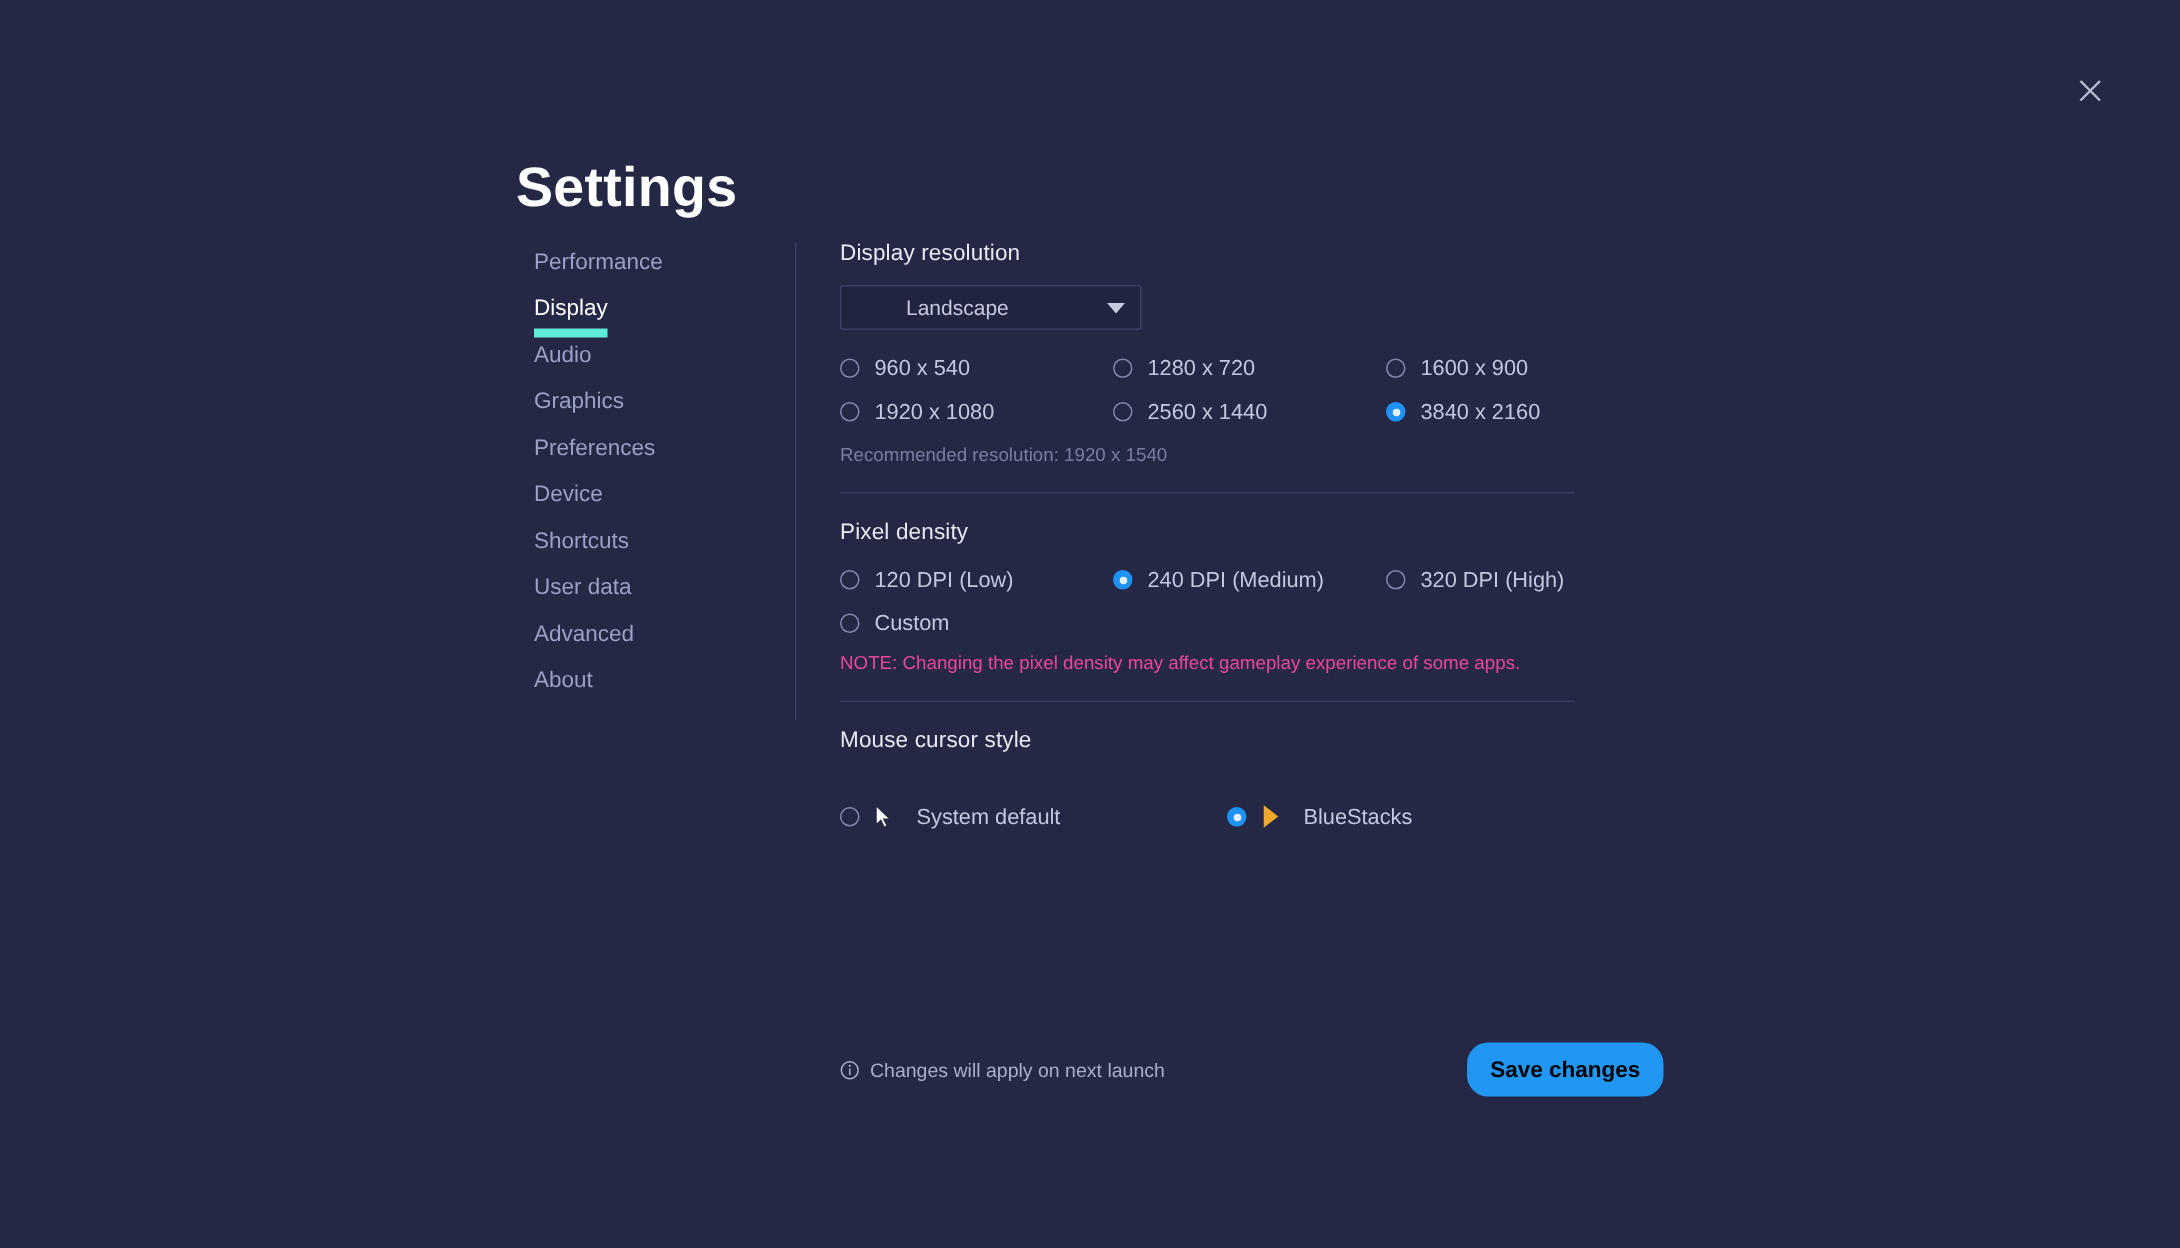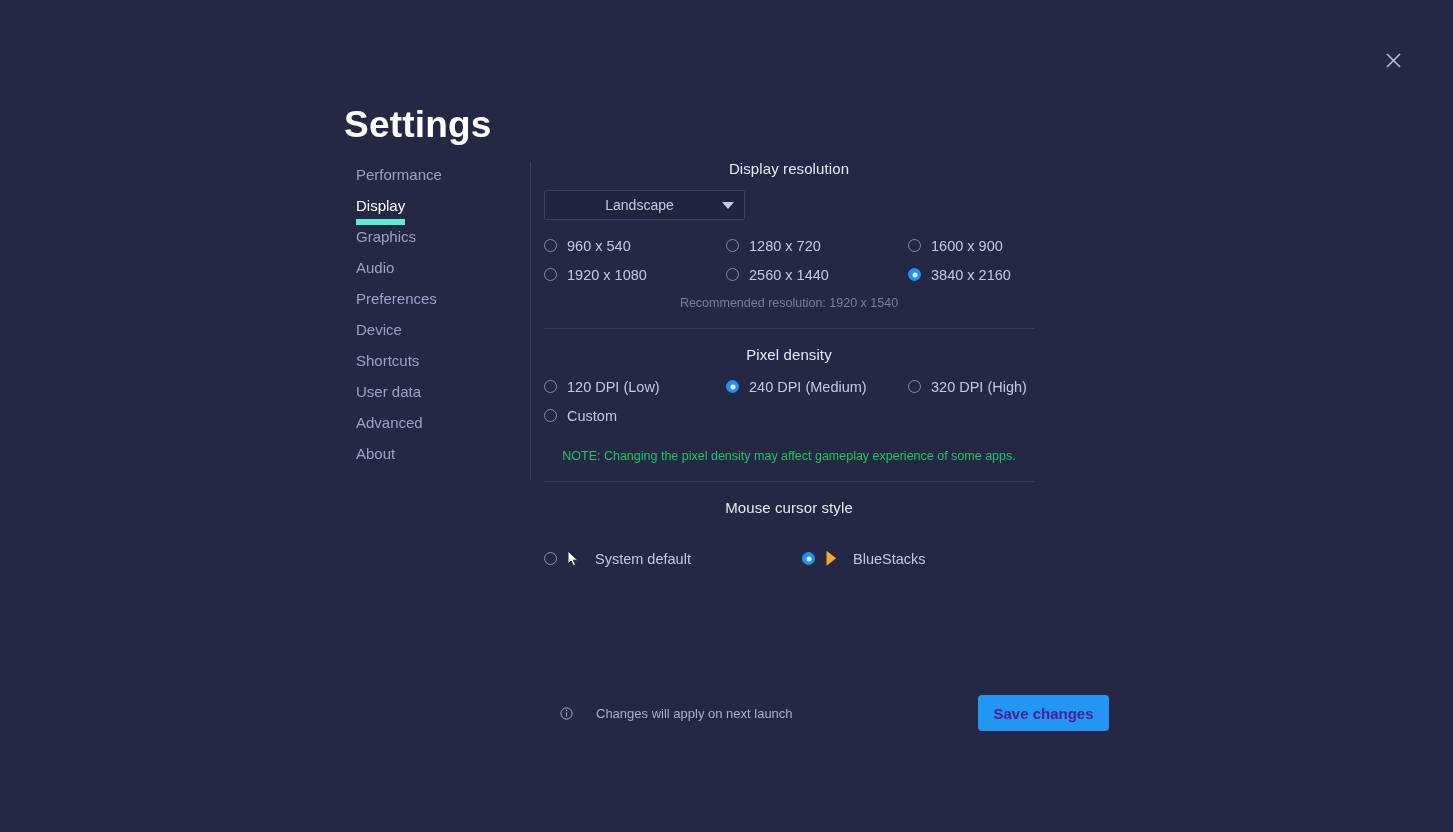--- a/index.html
+++ b/index.html
@@ -75,24 +75,23 @@
     left: 530px;
     top: 162px;
     width: 1px;
     height: 318px;
     background: #3a3e60;
   }
 
   
   .content {
     position: absolute;
-    left: 544px;
+    left: 560px;
     top: 160px;
     width: 490px;
-    text-align: center;
   }
 
   .section-title {
     font-size: 15px;
     color: #e7e9f5;
     margin-bottom: 13px;
     letter-spacing: 0.1px;
   }
 
   
@@ -105,20 +104,21 @@
     display: flex;
     align-items: center;
     padding: 0 10px 0 12px;
     cursor: pointer;
     margin-bottom: 15px;
   }
   .dropdown .dd-value {
     flex: 1;
     font-size: 14px;
     color: #c6cade;
+    margin-left: 31px;
   }
   .dropdown .dd-caret {
     width: 0; height: 0;
     border-left: 6px solid transparent;
     border-right: 6px solid transparent;
     border-top: 7px solid #c6cade;
   }
 
   
   .radio-grid {
@@ -175,23 +175,23 @@
 
   
   .h-divider {
     height: 1px;
     background: #383c5e;
     margin: 18px 0 0 0;
     width: 490px;
   }
 
   .note {
-    margin-top: 23px;
+    margin-top: 9px;
     font-size: 12.5px;
-    color: #22c55e;
+    color: #ec4899;
   }
 
   
   .cursor-icon {
     width: 16px;
     margin-right: 12px;
     display: flex;
     align-items: center;
     justify-content: flex-start;
     flex: 0 0 auto;
@@ -206,36 +206,35 @@
     height: 36px;
     display: flex;
     align-items: center;
     justify-content: space-between;
   }
   .footer-note {
     display: flex;
     align-items: center;
     font-size: 13px;
     color: #a9aec9;
-    gap: 16px;
   }
   .info-icon {
     margin-right: 7px;
     display: flex;
     align-items: center;
   }
   .save-btn {
     width: 131px;
     height: 36px;
     background: #2196f3;
-    color: #4c1d95;
+    color: #000000;
     font-size: 15px;
     font-weight: bold;
     border: none;
-    border-radius: 4px;
+    border-radius: 14px;
     cursor: pointer;
     font-family: "Liberation Sans", sans-serif;
   }
 
   .sec-gap { height: 17px; }
 </style>
 </head>
 <body>
 
 <div class="app">
@@ -252,24 +251,24 @@
   <div class="page-title">Settings</div>
 
   <nav class="sidebar">
     <div class="sidebar-item">
       <span class="label-wrap">Performance</span>
     </div>
     <div class="sidebar-item active">
       <span class="label-wrap">Display</span>
     </div>
     <div class="sidebar-item">
+      <span class="label-wrap">Audio</span>
+    </div>
+    <div class="sidebar-item">
       <span class="label-wrap">Graphics</span>
-    </div>
-    <div class="sidebar-item">
-      <span class="label-wrap">Audio</span>
     </div>
     <div class="sidebar-item">
       <span class="label-wrap">Preferences</span>
     </div>
     <div class="sidebar-item">
       <span class="label-wrap">Device</span>
     </div>
     <div class="sidebar-item">
       <span class="label-wrap">Shortcuts</span>
     </div>

